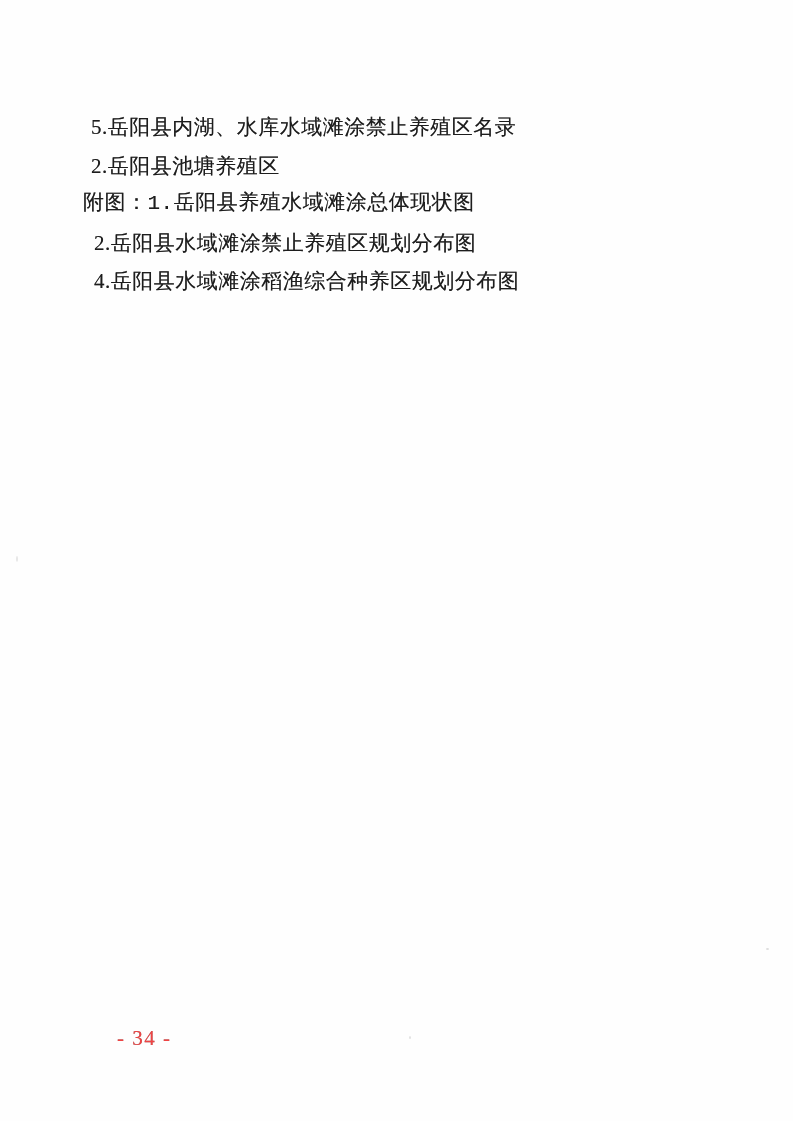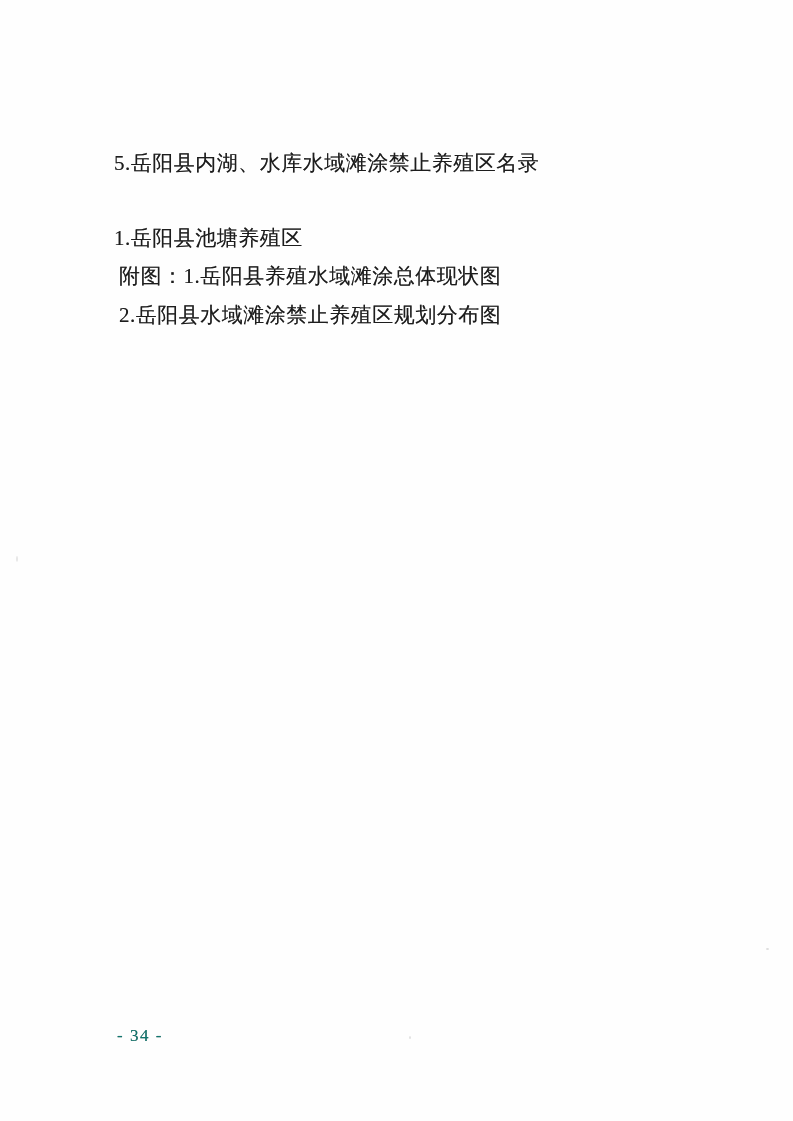--- a/index.html
+++ b/index.html
@@ -19,55 +19,56 @@
     left: 0;
     width: 100%;
   }
   .line {
     line-height: 38.6px;
     font-size: 21px;
     white-space: nowrap;
     letter-spacing: 0.5px;
     text-shadow: 0 0 0.4px rgba(20,20,20,0.55);
   }
-  .indent-items { padding-left: 114px; margin-top: 36px; }
-  .figures-line { padding-left: 119px; }
-  .indent-figs  { padding-left: 119px; }
+  .indent-items { padding-left: 91px; }
+  .figures-line { padding-left: 83px; font-family: Liberation Mono, monospace; }
+  .indent-figs  { padding-left: 94px; }
   .fig-label { letter-spacing: 0.5px; }
   .page-number {
     position: absolute;
     top: 1026px;
     left: 117px;
-    font-size: 17px;
+    font-size: 21px;
     letter-spacing: 1.5px;
-    color: #0f766e;
+    color: #ef4444;
     text-shadow: 0 0 0.3px rgba(20,20,20,0.5);
   }
   .speck {
     position: absolute;
     background: #dcdcdc;
     border-radius: 50%;
   }
   .speck-1 { left: 16px;  top: 556px;  width: 2px; height: 6px; background:#e6e6e6; }
   .speck-2 { left: 766px; top: 948px;  width: 3px; height: 2px; background:#dedede; }
   .speck-3 { left: 409px; top: 1036px; width: 2px; height: 3px; background:#e2e2e2; }
 </style>
 </head>
 <body>
 
 <div class="page">
 
   <div class="content">
     <div class="line indent-items">5.岳阳县内湖、水库水域滩涂禁止养殖区名录</div>
-    <div class="line indent-items">1.岳阳县池塘养殖区</div>
+    <div class="line indent-items">2.岳阳县池塘养殖区</div>
 
     <div class="line figures-line">
       <span class="fig-label">附图：</span><span>1.岳阳县养殖水域滩涂总体现状图</span>
     </div>
     <div class="line indent-figs">2.岳阳县水域滩涂禁止养殖区规划分布图</div>
+    <div class="line indent-figs">4.岳阳县水域滩涂稻渔综合种养区规划分布图</div>
   </div>
 
   <div class="page-number">- 34 -</div>
 
   <div class="speck speck-1"></div>
   <div class="speck speck-2"></div>
   <div class="speck speck-3"></div>
 
 </div>
 

